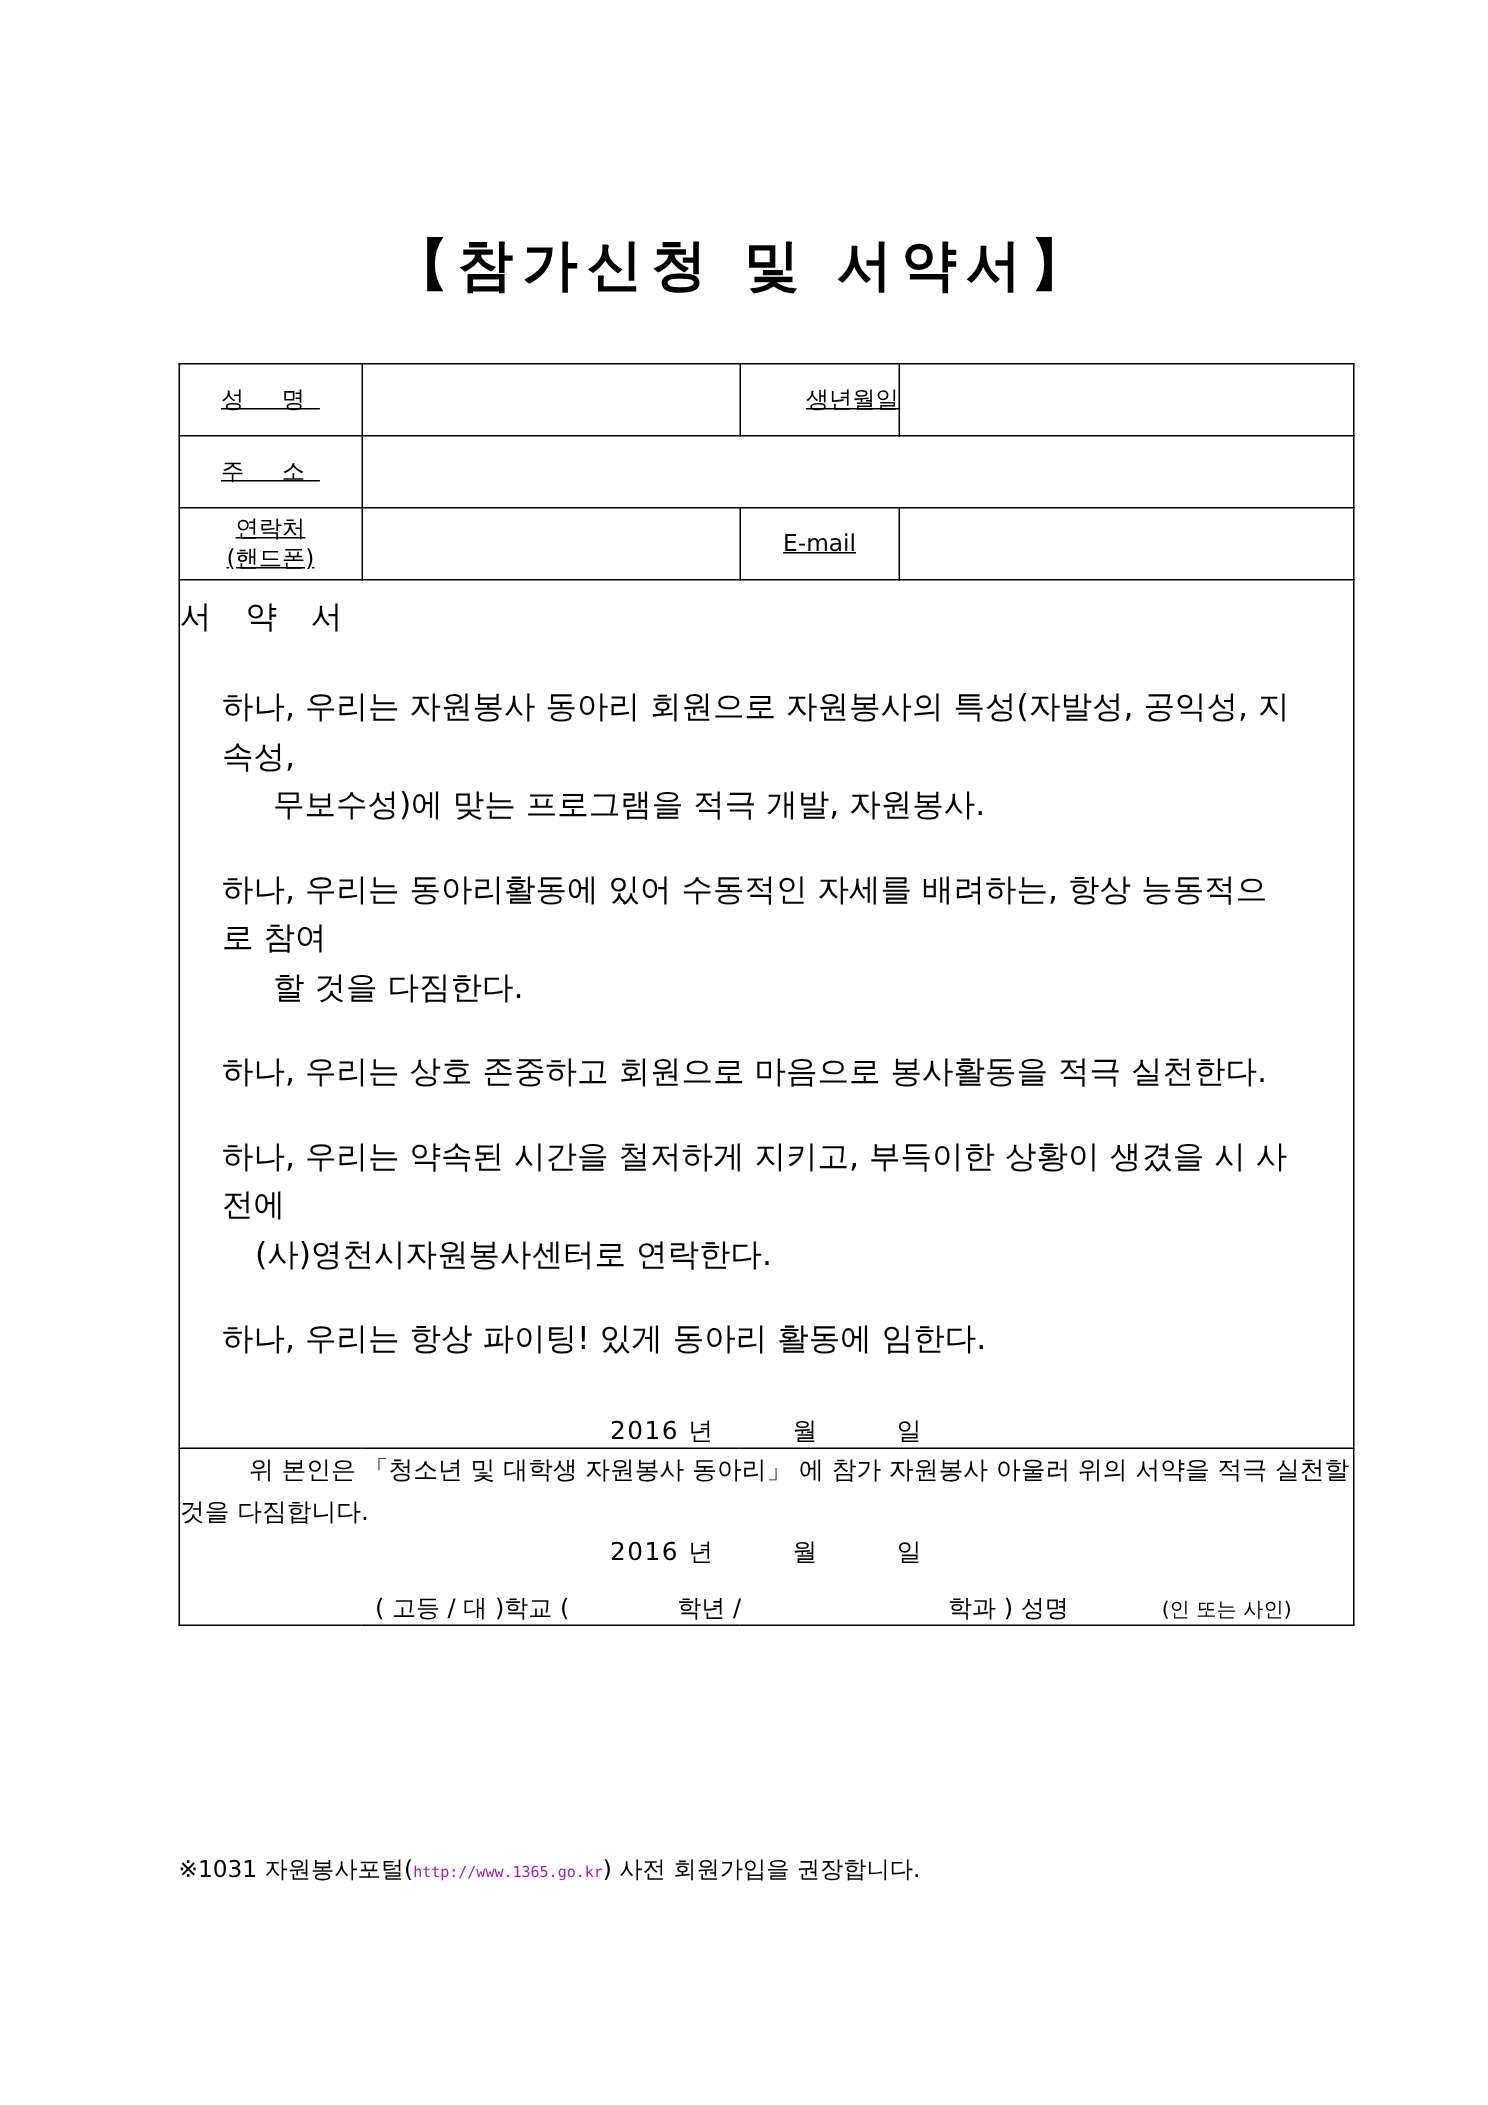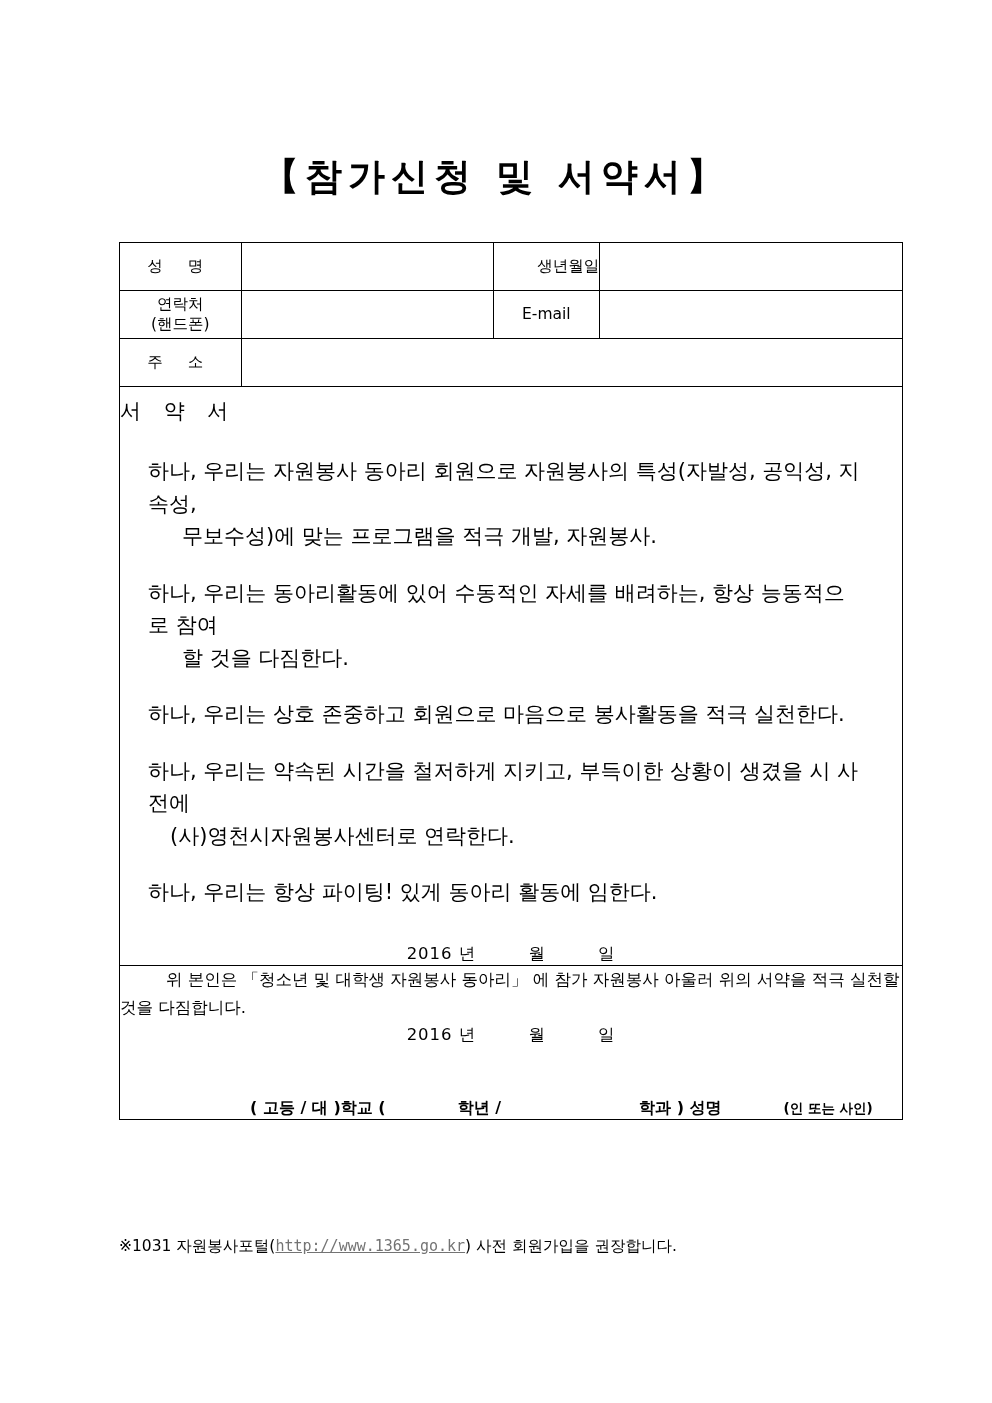--- a/index.html
+++ b/index.html
@@ -49,20 +49,21 @@
     text-align: center;
     font-size: 15.5px;
     line-height: 1.25;
   }
   .lbl-sp {
     letter-spacing: 10px;
     padding-left: 10px;
   }
   .row-h {
     height: 48px;
+    text-decoration: underline;
   }
   .cell-name-lbl { width: 121px; }
   .cell-name-val { width: 252px; }
   .cell-bd-lbl   { width: 106px; text-align: right; }
   .cell-bd-val   { width: 303px; }
   .oath-cell {
     padding: 22px 0 30px 0;
   }
   .oath-title {
     text-align: left;
@@ -109,73 +110,71 @@
   .pledge-p .indent { display: inline-block; width: 46px; }
   .pledge-date {
     text-align: center;
     font-size: 16.5px;
     margin-top: 2px;
     letter-spacing: 1px;
   }
   .pledge-date .sp1 { display: inline-block; width: 52px; }
   .pledge-date .sp2 { display: inline-block; width: 52px; }
   .sign-row {
-    margin-top: 52px;
+    margin-top: 16px;
     font-size: 16px;
     padding-left: 130px;
     position: relative;
     white-space: nowrap;
-    font-weight: bold;
   }
   .sign-row .gapA { display: inline-block; width: 72px; }
   .sign-row .gapB { display: inline-block; width: 138px; }
   .sign-row .gapC { display: inline-block; width: 62px; }
   .sign-seal {
     font-size: 13.5px;
   }
   .footnote {
     position: absolute;
     left: 119px;
     top: 1236px;
     font-size: 15.5px;
   }
   .footnote a, .footnote .url {
-    color: #737373;
-    text-decoration: underline;
+    color: #a21caf;
     font-family: "DejaVu Sans Mono", "Liberation Mono", monospace;
-    font-size: 15px;
+    font-size: 10px;
   }
 </style>
 </head>
 <body>
 
 <div class="page">
 
   <div class="doc-title">【참가신청 및 서약서】</div>
 
   <table class="form-table">
     <tbody>
         <tr class="row-h">
       <td class="cell-name-lbl lbl lbl-sp">성 명</td>
       <td class="cell-name-val"></td>
       <td class="cell-bd-lbl lbl">생년월일</td>
       <td class="cell-bd-val"></td>
+    </tr>
+    <tr class="row-h">
+      <td class="lbl lbl-sp">주 소</td>
+      <td colspan="3"></td>
     </tr>
     <tr class="row-h">
       <td class="lbl">
         <div>연락처</div>
         <div>(핸드폰)</div>
       </td>
       <td></td>
       <td class="lbl">E-mail</td>
       <td></td>
-    </tr>
-    <tr class="row-h">
-      <td class="lbl lbl-sp">주 소</td>
-      <td colspan="3"></td>
     </tr>
     <tr>
       <td colspan="4" class="oath-cell">
         <div class="oath-title">서 약 서</div>
         <ul class="oath-list">
           <li class="oath-item">
             <span>하나, 우리는 자원봉사 동아리 회원으로 자원봉사의 특성(자발성, 공익성, 지속성,</span>
             <span class="l2">무보수성)에 맞는 프로그램을 적극 개발, 자원봉사.</span>
           </li>
           <li class="oath-item">

